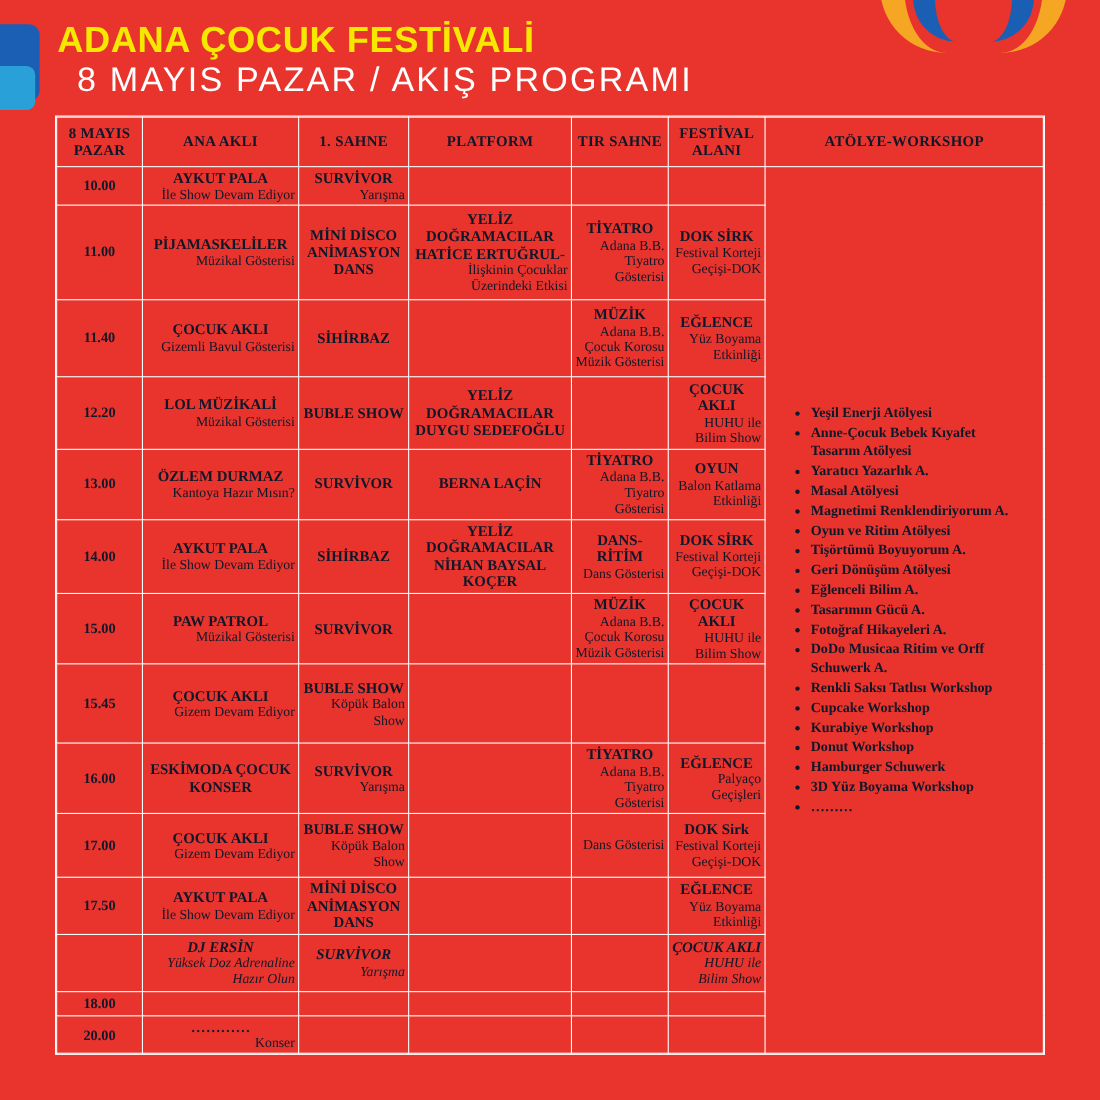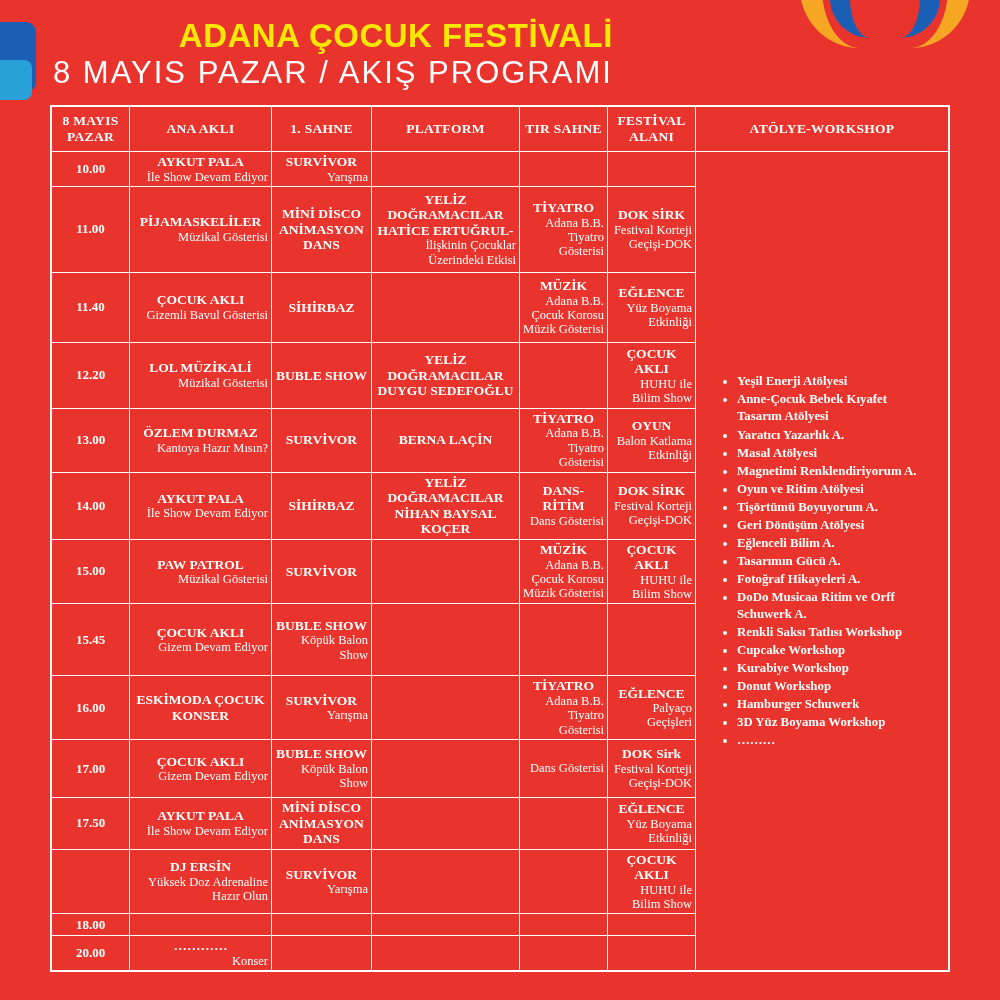--- a/index.html
+++ b/index.html
@@ -60,45 +60,44 @@
     top: 18px;
   }
   .title {
     font-family: "Liberation Sans", sans-serif;
     font-weight: bold;
     font-size: 33px;
     letter-spacing: 0.5px;
     color: #f6e800;
     margin: 0;
     line-height: 1.1;
-    text-align: right;
   }
   .subtitle {
     font-family: "Liberation Sans", sans-serif;
     font-weight: normal;
     font-size: 31px;
     letter-spacing: 2px;
     color: #ffffff;
-    margin: 2px 0 0 1px;
+    margin: 2px 0 0 18px;
     line-height: 1.1;
   }
   .sheet {
     position: absolute;
     left: 50px;
     top: 105px;
     width: 900px;
     background: #e8342c;
     border: 1px solid #ffffff;
     box-sizing: border-box;
   }
   table.prog {
     border-collapse: collapse;
     width: 100%;
     table-layout: fixed;
-    color: #ffffff;
+    color: #0f172a;
   }
   table.prog td, table.prog th {
     border: 1px solid #ffffff;
     text-align: center;
     vertical-align: middle;
     padding: 2px 3px;
     font-family: "Liberation Serif", serif;
   }
   table.prog th {
     font-weight: bold;
@@ -404,21 +403,21 @@
           <td>
             <span class="cell-main">MİNİ DİSCO ANİMASYON DANS</span>
           </td>
           <td></td>
           <td></td>
           <td>
             <span class="cell-main">EĞLENCE</span>
             <span class="cell-sub">Yüz Boyama Etkinliği</span>
           </td>
         </tr>
-        <tr style="height: 52px;">
+        <tr style="height: 52px; font-style: italic;">
           <td class="time"></td>
           <td>
             <span class="cell-main">DJ ERSİN</span>
             <span class="cell-sub">Yüksek Doz Adrenaline Hazır Olun</span>
           </td>
           <td>
             <span class="cell-main">SURVİVOR</span>
             <span class="cell-sub">Yarışma</span>
           </td>
           <td></td>

